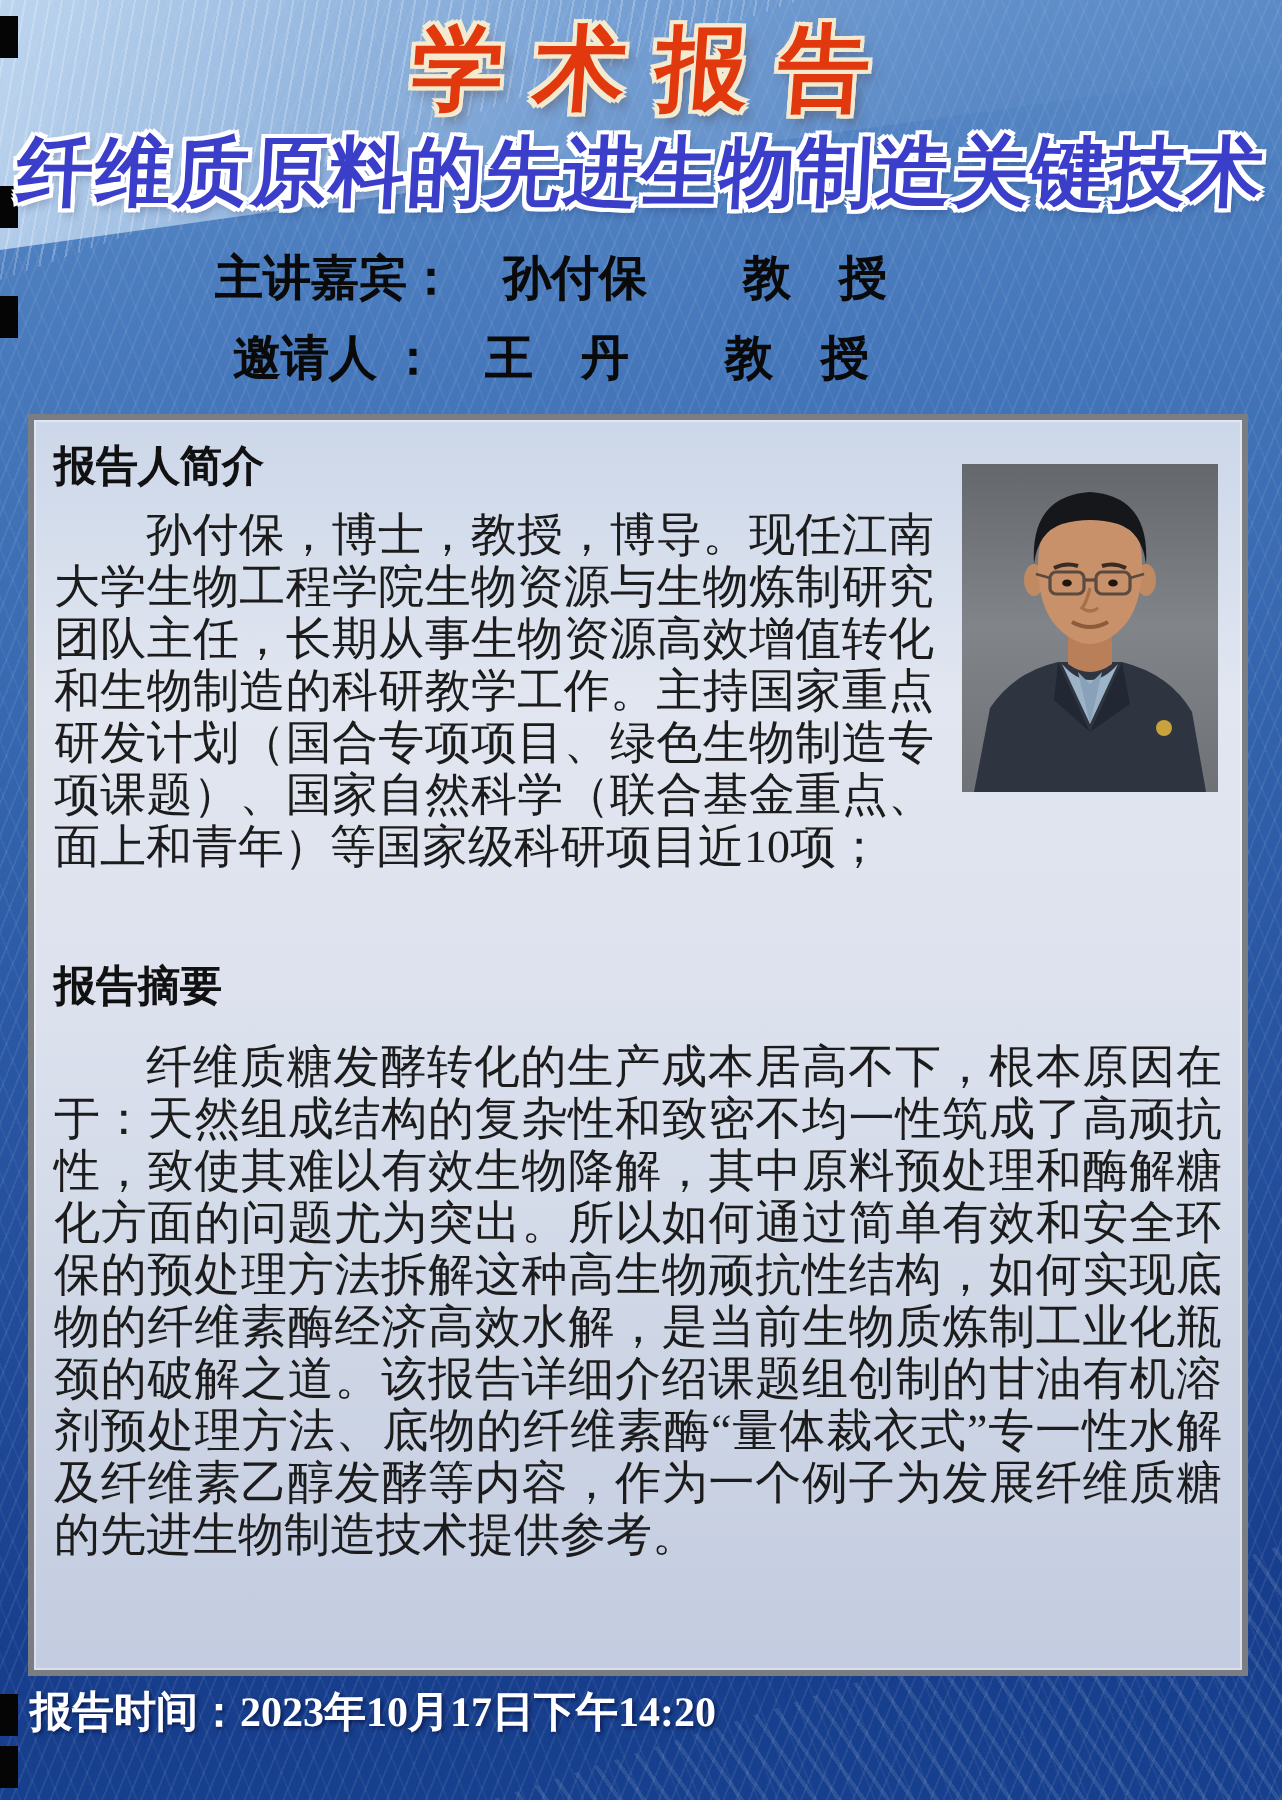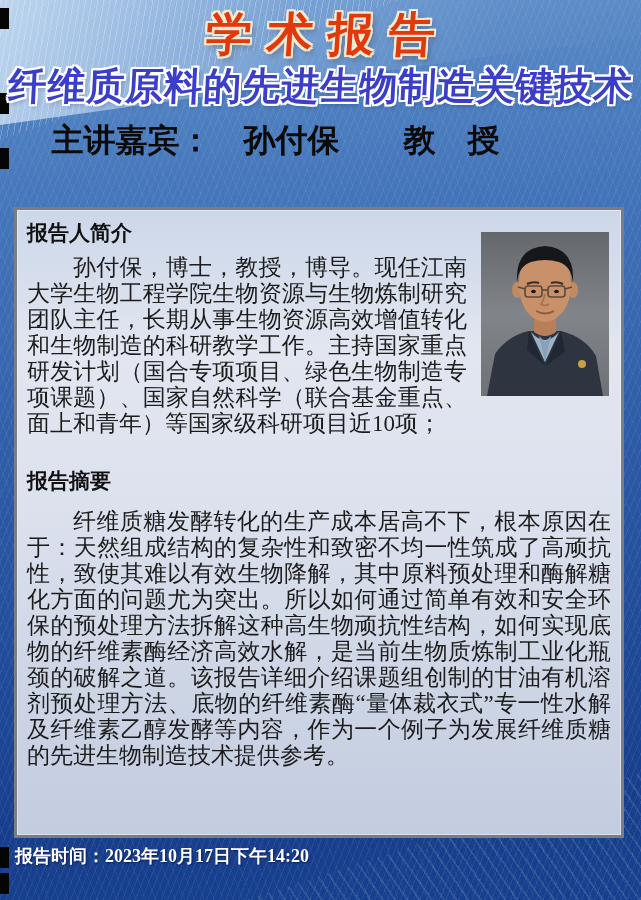--- a/index.html
+++ b/index.html
@@ -53,56 +53,56 @@
     font-size:38px; font-weight:bold; letter-spacing:1px;
     color:#3a3ec8;
     text-shadow:-2px -2px 0 #ffffff, 2px -2px 0 #ffffff, -2px 2px 0 #ffffff, 2px 2px 0 #ffffff,
                  0 -2px 0 #ffffff, 0 2px 0 #ffffff, -2px 0 0 #ffffff, 2px 0 0 #ffffff,
                  2px 3px 5px rgba(0,0,60,0.3);
     transform:skewX(-3deg);
   }
   .guest-lines{
     position:absolute; top:120px; left:0; right:90px; text-align:center;
     font-family:"Liberation Serif","DejaVu Serif",serif;
-    font-size:32px; font-weight:bold; color:#0a0a0a; line-height:40px;
+    font-size:24px; font-weight:bold; color:#0a0a0a; line-height:40px;
   }
 
   
   .content-box{
     position:absolute; left:14px; top:207px; width:610px; height:631px;
     border:3px solid #7a7d82;
     background:linear-gradient(180deg,#ccd7e9 0%,#e1e6f0 22%,#dde2ee 45%,#cfd7e6 72%,#c3cce0 100%);
     padding:7px 10px; overflow:hidden;
     box-shadow:inset 0 0 0 1px rgba(255,255,255,0.4);
   }
   .content-box h3{
     font-size:21px; font-weight:bold; color:#111;
     font-family:Liberation Mono, monospace;
     margin:2px 0 8px 0;
   }
-  .content-box h3.abstract-h{ margin-top:30px; margin-bottom:14px; }
+  .content-box h3.abstract-h{ margin-top:42px; margin-bottom:14px; }
   .content-box p{
     font-family:"Liberation Serif","DejaVu Serif",serif;
     font-size:23px; line-height:26px; color:#1c1c1c; text-indent:2em; text-align:justify;
   }
   .content-box p.bio-p1{ margin-bottom:26px; }
   .content-box p.bio-p2{ clear:right; }
 
   
   .photo{
     float:right; width:128px; height:164px; margin:15px 2px 10px 14px;
     background:#6e7277; overflow:hidden;
   }
   .photo svg{ display:block; width:100%; height:100%; }
 
   
   .footer{
     position:absolute; left:15px; top:843px; color:#ffffff; font-weight:bold;
     font-family:"Liberation Serif","DejaVu Serif",serif;
-    font-size:18px; line-height:27px;
+    font-size:21px; line-height:27px;
     text-shadow:1px 1px 2px rgba(0,0,50,0.6);
   }
 </style>
 </head>
 <body>
 
 <div class="poster">
   <div class="mesh"></div>
   <div class="top-band"></div>
   <div class="fan-lines"></div>
@@ -112,20 +112,21 @@
   <div class="edge-mark" style="top:93px"></div>
   <div class="edge-mark" style="top:148px"></div>
   <div class="edge-mark" style="top:847px"></div>
   <div class="edge-mark" style="top:873px"></div>
 
   <div class="title">学术报告</div>
   <div class="subtitle">纤维质原料的先进生物制造关键技术</div>
 
   <div class="guest-lines">
     <div>主讲嘉宾：　孙付保　　教　授</div>
+    <div>邀请人 ：　王　丹　　教　授</div>
   </div>
 
   <section class="content-box">
     <figure class="photo">
       <svg viewBox="0 0 128 164" preserveAspectRatio="none">
         <defs>
           <linearGradient id="bgg" x1="0" y1="0" x2="0" y2="1">
             <stop offset="0" stop-color="#64686d"></stop>
             <stop offset="0.5" stop-color="#81858a"></stop>
             <stop offset="1" stop-color="#6e7277"></stop>

